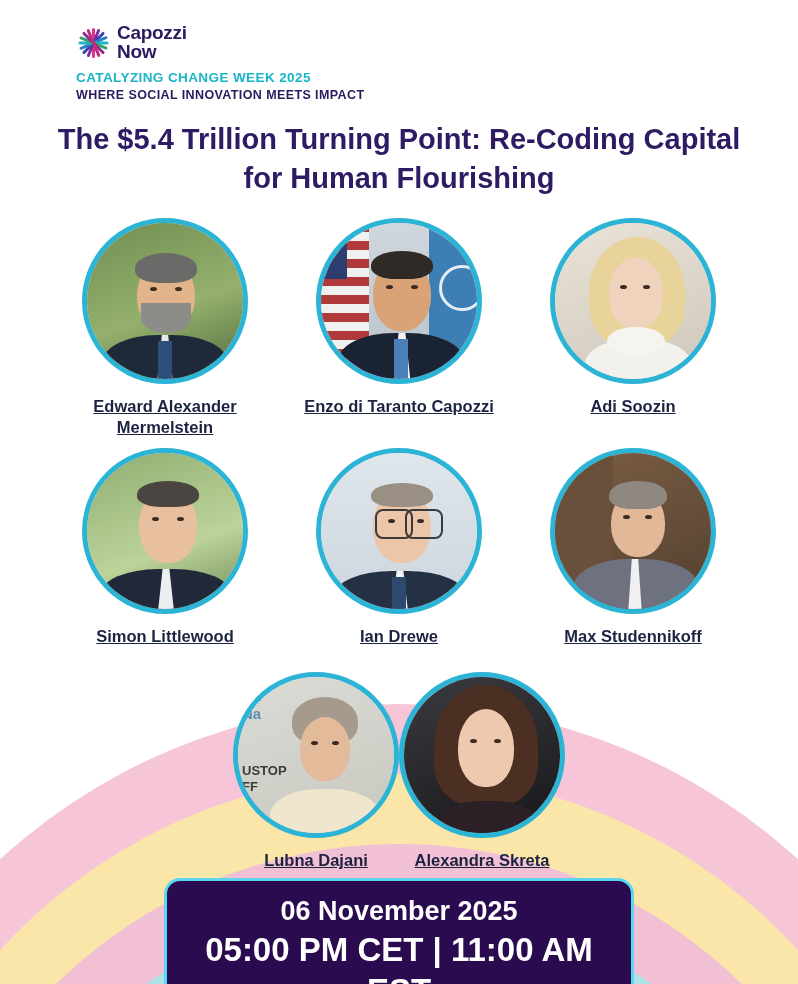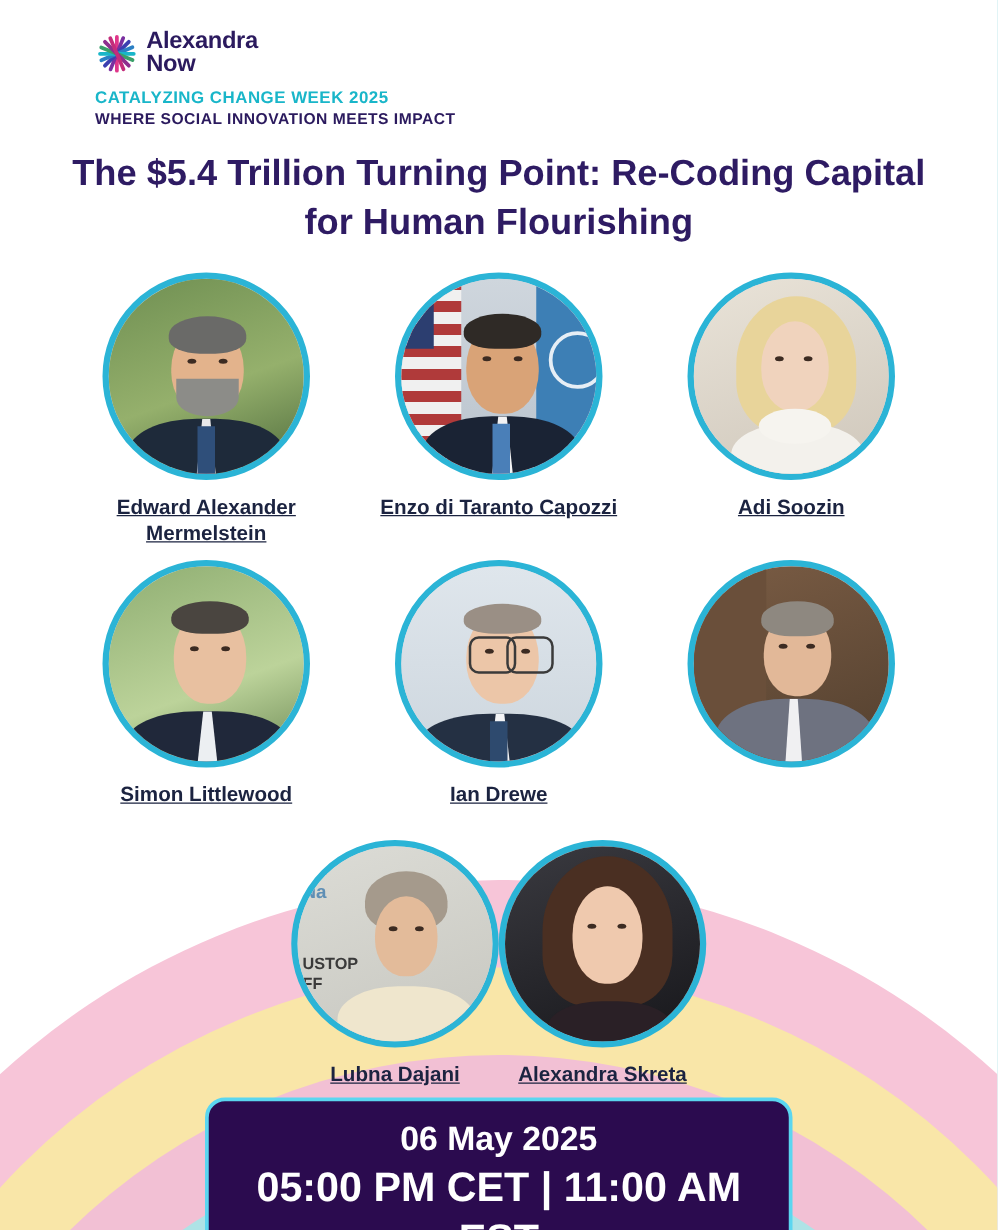--- a/index.html
+++ b/index.html
@@ -222,21 +222,21 @@
           <div class="spoke" style="transform: rotate(0deg);   background:#e0368a;"></div>
           <div class="spoke" style="transform: rotate(22deg);  background:#7a2fa0;"></div>
           <div class="spoke" style="transform: rotate(45deg);  background:#3b3fb0;"></div>
           <div class="spoke" style="transform: rotate(67deg);  background:#2b7fc4;"></div>
           <div class="spoke" style="transform: rotate(90deg);  background:#19b6c9;"></div>
           <div class="spoke" style="transform: rotate(112deg); background:#3b9f6a;"></div>
           <div class="spoke" style="transform: rotate(135deg); background:#8e2f8e;"></div>
           <div class="spoke" style="transform: rotate(157deg); background:#c32d7b;"></div>
         </div>
         <div class="logo-text">
-          <span class="l1">Alexandra</span>
+          <span class="l1">Capozzi</span>
           <span class="l2">Now</span>
         </div>
       </div>
       <div class="tagline-1">CATALYZING CHANGE WEEK 2025</div>
       <div class="tagline-2">WHERE SOCIAL INNOVATION MEETS IMPACT</div>
     </div>
 
     <div class="title">The $5.4 Trillion Turning Point: Re-Coding Capital for Human Flourishing</div>
 
     <div class="row row-1">
@@ -336,20 +336,21 @@
             <div class="p-bg" style="background:linear-gradient(160deg,#7a5c44,#53402f);"></div>
             <div class="p-bg" style="left:0;top:0;width:58px;background:#6a4f3a;"></div>
             <div class="p-body" style="left:18px;top:106px;width:126px;height:66px;background:#6e7280;"></div>
             <div class="p-shirt" style="left:64px;top:106px;width:32px;height:66px;background:#f0f0f2;clip-path:polygon(40% 0,60% 0,74% 100%,26% 100%);"></div>
             <div class="p-head" style="left:56px;top:36px;width:54px;height:68px;background:#e2b898;"></div>
             <div class="p-hair" style="left:54px;top:28px;width:58px;height:28px;background:#8e8880;"></div>
             <div class="p-eye" style="left:68px;top:62px;"></div>
             <div class="p-eye" style="left:90px;top:62px;"></div>
           </div>
         </div>
+        <div class="speaker-name">Max Studennikoff</div>
       </div>
 
     </div>
 
     <div class="row row-3">
 
       <div class="speaker">
         <div class="avatar">
           <div class="photo">
             <div class="p-bg" style="background:linear-gradient(160deg,#dcdcd6,#c7c7c0);"></div>
@@ -375,18 +376,18 @@
             <div class="p-eye" style="left:90px;top:62px;"></div>
             <div class="p-body" style="left:34px;top:124px;width:100px;height:48px;background:#2a2026;"></div>
           </div>
         </div>
         <div class="speaker-name">Alexandra Skreta</div>
       </div>
 
     </div>
 
     <div class="date-banner">
-      <div class="date-line-1">06 May 2025</div>
+      <div class="date-line-1">06 November 2025</div>
       <div class="date-line-2">05:00 PM CET | 11:00 AM EST</div>
     </div>
 
   </div>
 </div>
 
 </body></html>

